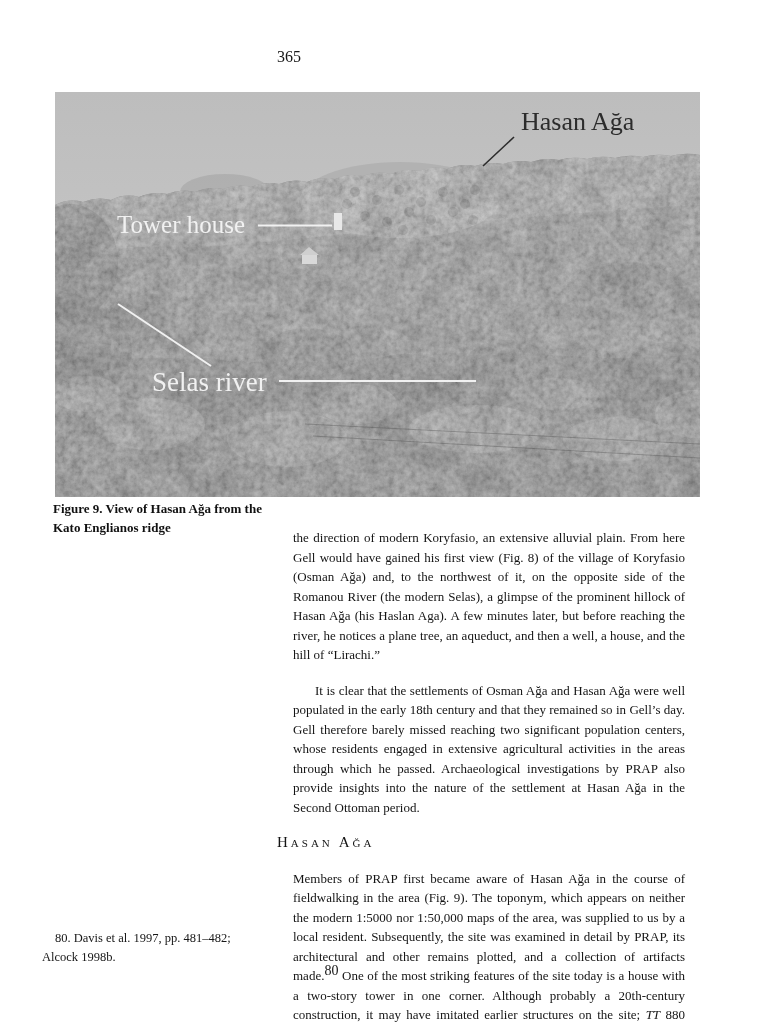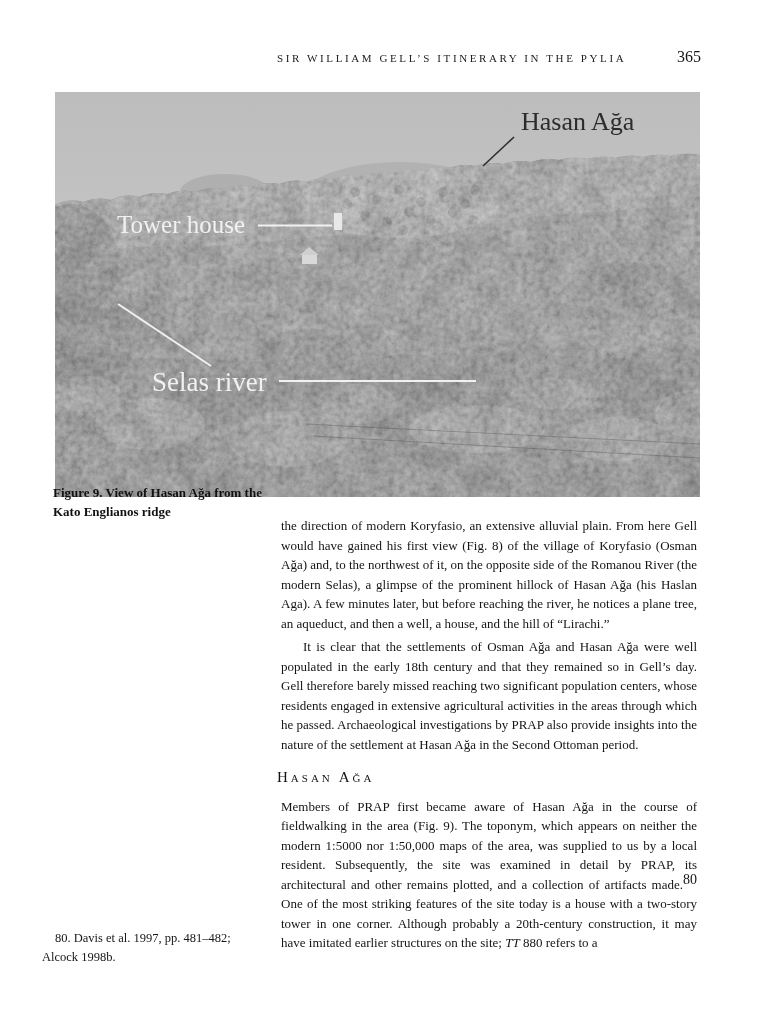--- a/index.html
+++ b/index.html
@@ -29,35 +29,35 @@
     position: absolute;
     left: 55px; top: 92px;
     width: 645px; height: 405px;
     overflow: hidden;
   }
   .photo svg { display: block; }
   .photo-label { font-family: "Liberation Serif", serif; }
 
   .caption {
     position: absolute;
-    left: 53px; top: 484px; width: 224px;
+    left: 53px; top: 500px; width: 224px;
     font-weight: bold;
     font-size: 13px;
     line-height: 18.5px;
     color: #111111;
   }
   .column {
     position: absolute;
     left: 277px; top: 512px; width: 424px;
     font-size: 13px;
     line-height: 19.5px;
     text-align: justify;
     color: #141414;
   }
-  .para { margin: 4px; }
+  .para { margin: 16px; }
   .para.indent { text-indent: 22px; }
   .section-heading {
     margin: 14px 0 9px 0;
     font-size: 15px;
     font-weight: normal;
     font-variant: small-caps;
     letter-spacing: 3px;
     color: #141414;
   }
   sup.fn { font-size: 14px; line-height: 0; vertical-align: super; }
@@ -70,21 +70,20 @@
     text-indent: 13px;
     color: #161616;
   }
 </style>
 </head>
 <body>
 
 <div class="page">
 
   <header class="running-head">
-    <span class="running-title">SIR WILLIAM GELL’S ITINERARY IN THE PYLIA</span>
     <span class="page-number">365</span>
   </header>
 
   <figure class="photo" style="margin:0;">
     <svg width="645" height="405" viewBox="0 0 645 405" xmlns="http://www.w3.org/2000/svg">
       <defs>
         <linearGradient id="sky" x1="0" y1="0" x2="0" y2="1">
           <stop offset="0" stop-color="#bdbdbd"></stop>
           <stop offset="0.6" stop-color="#c7c7c7"></stop>
           <stop offset="1" stop-color="#d3d3d3"></stop>

